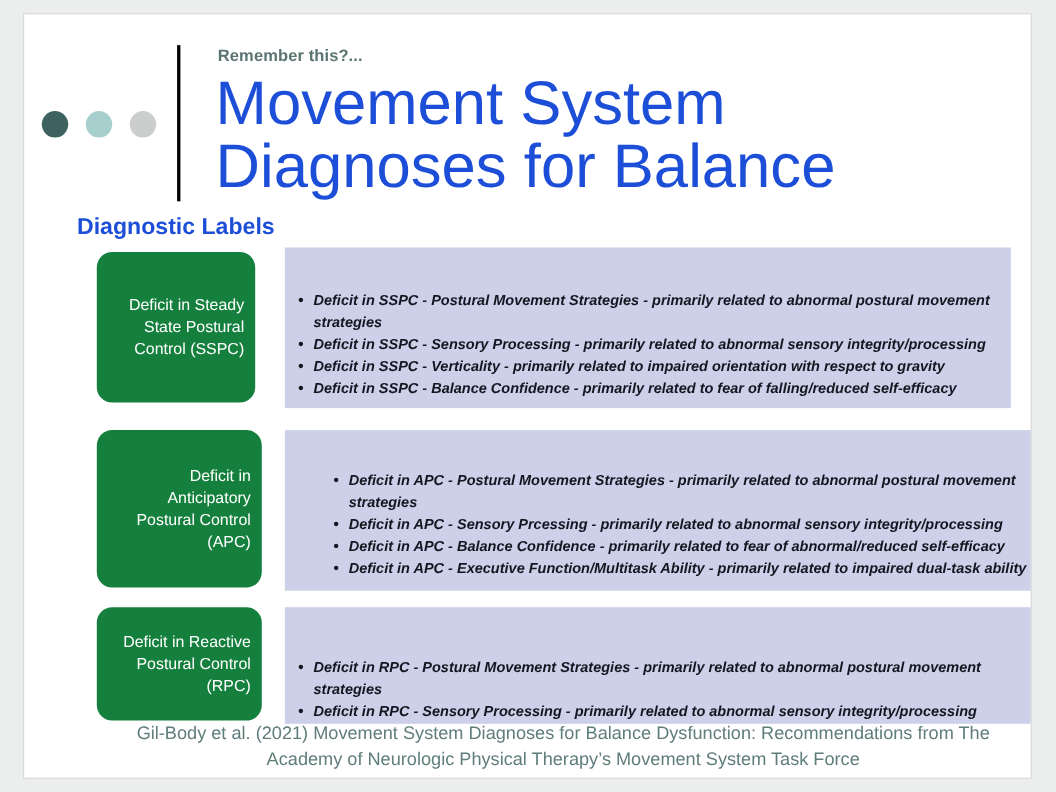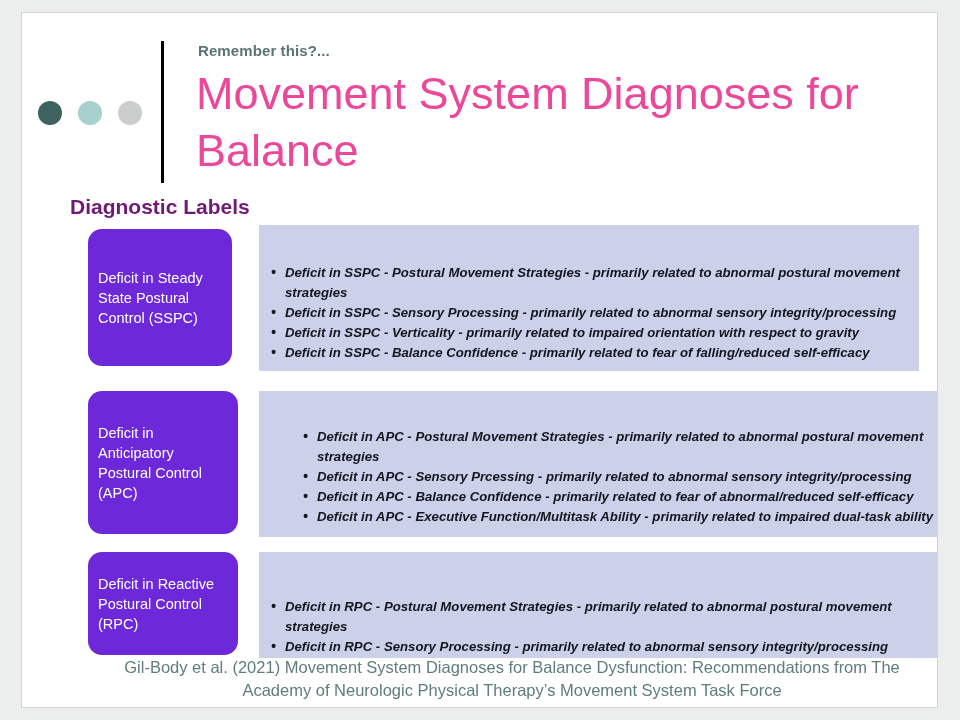--- a/index.html
+++ b/index.html
@@ -67,60 +67,60 @@
     font-size: 15px;
     font-weight: bold;
     color: #5a7472;
     letter-spacing: 0.1px;
   }
   .title {
     position: absolute;
     left: 174px;
     top: 52px;
     width: 700px;
-    font-size: 45px;
+    font-size: 56px;
     line-height: 57px;
-    color: #ec4899;
+    color: #1d4ed8;
     font-weight: normal;
   }
 
   
   .section-heading {
     position: absolute;
     left: 48px;
     top: 182px;
     font-size: 21px;
     font-weight: bold;
-    color: #701a75;
+    color: #1d4ed8;
   }
 
   
   .rows {
     position: absolute;
     left: 0;
     top: 212px;
     width: 100%;
   }
   .row {
     position: absolute;
     left: 0;
   }
   .row.r0 { top: 0px;   height: 146px; }
   .row.r1 { top: 166px; height: 146px; }
   .row.r2 { top: 327px; height: 106px; }
 
   .blue-box {
     position: absolute;
-    background: #6d28d9;
+    background: #15803d;
     border-radius: 14px;
     color: #ffffff;
     display: flex;
     align-items: center;
     justify-content: center;
-    text-align: left;
+    text-align: right;
     font-size: 14.5px;
     line-height: 20px;
     font-weight: normal;
     box-sizing: border-box;
     padding: 6px 10px;
   }
   .row.r0 .blue-box { left: 66px;  top: 4px;  width: 144px; height: 137px; }
   .row.r1 .blue-box { left: 66px;  top: 0px;  width: 150px; height: 143px; }
   .row.r2 .blue-box { left: 66px;  top: 0px;  width: 150px; height: 103px; }
 

